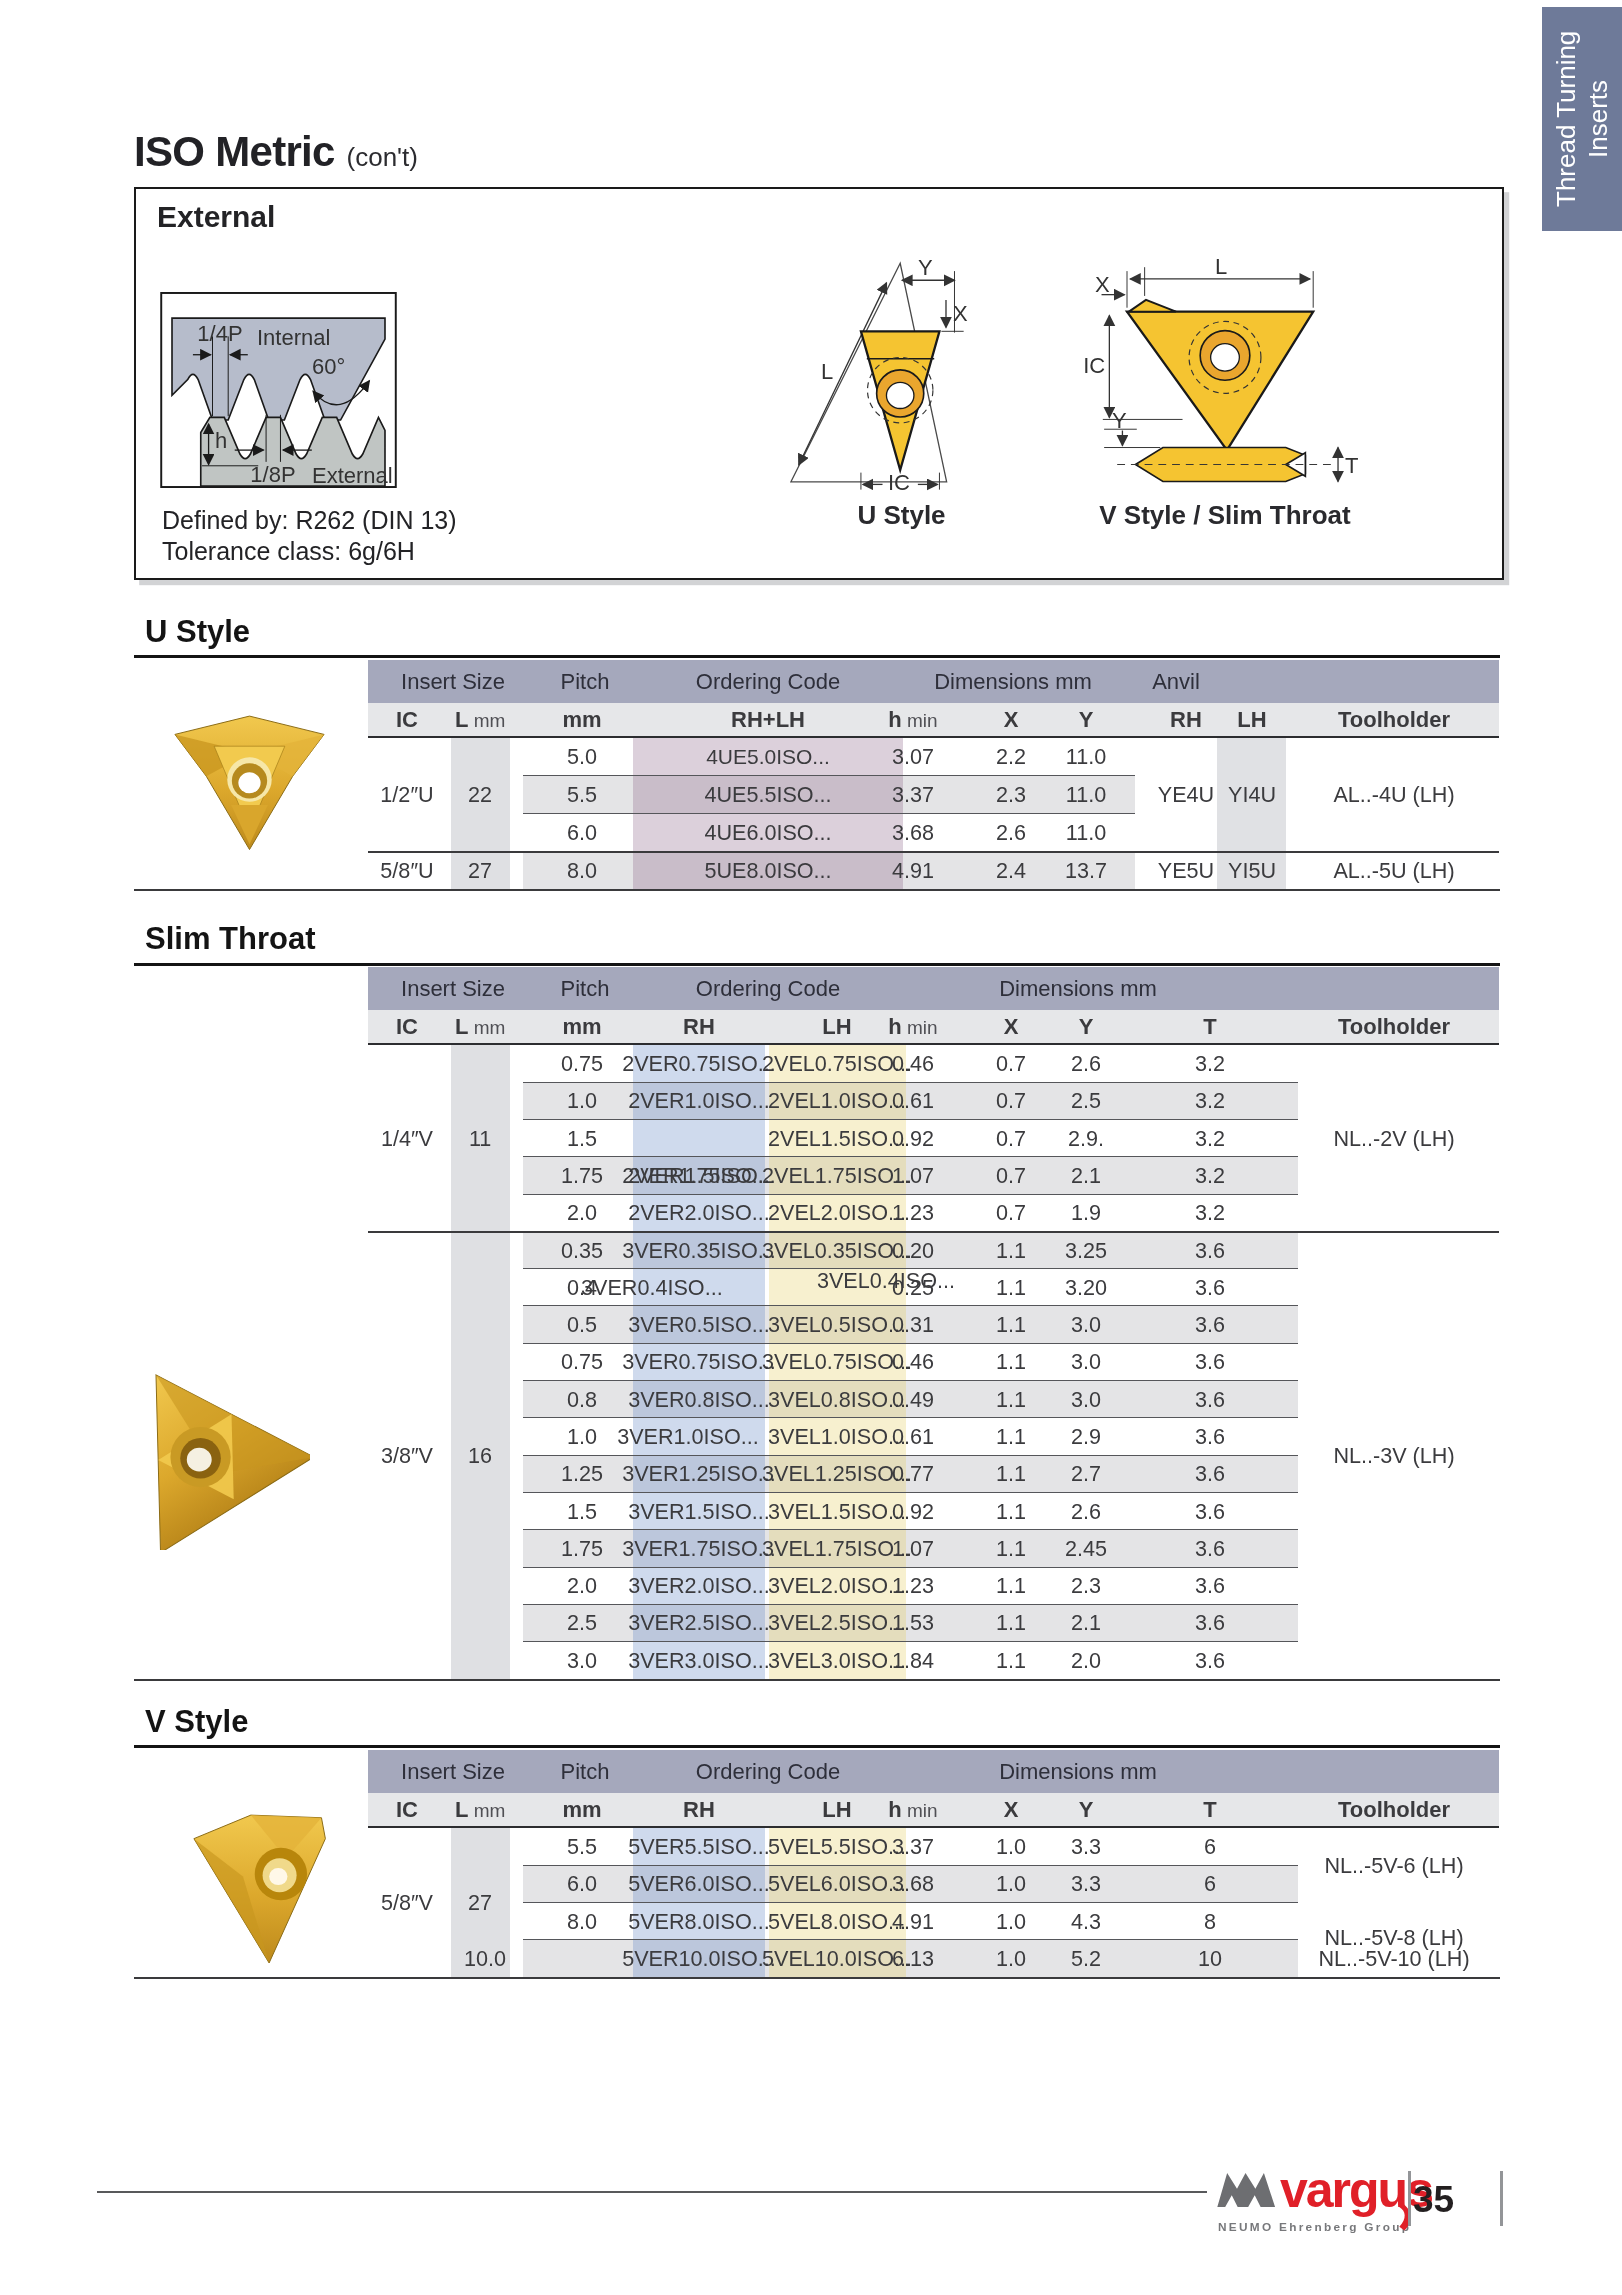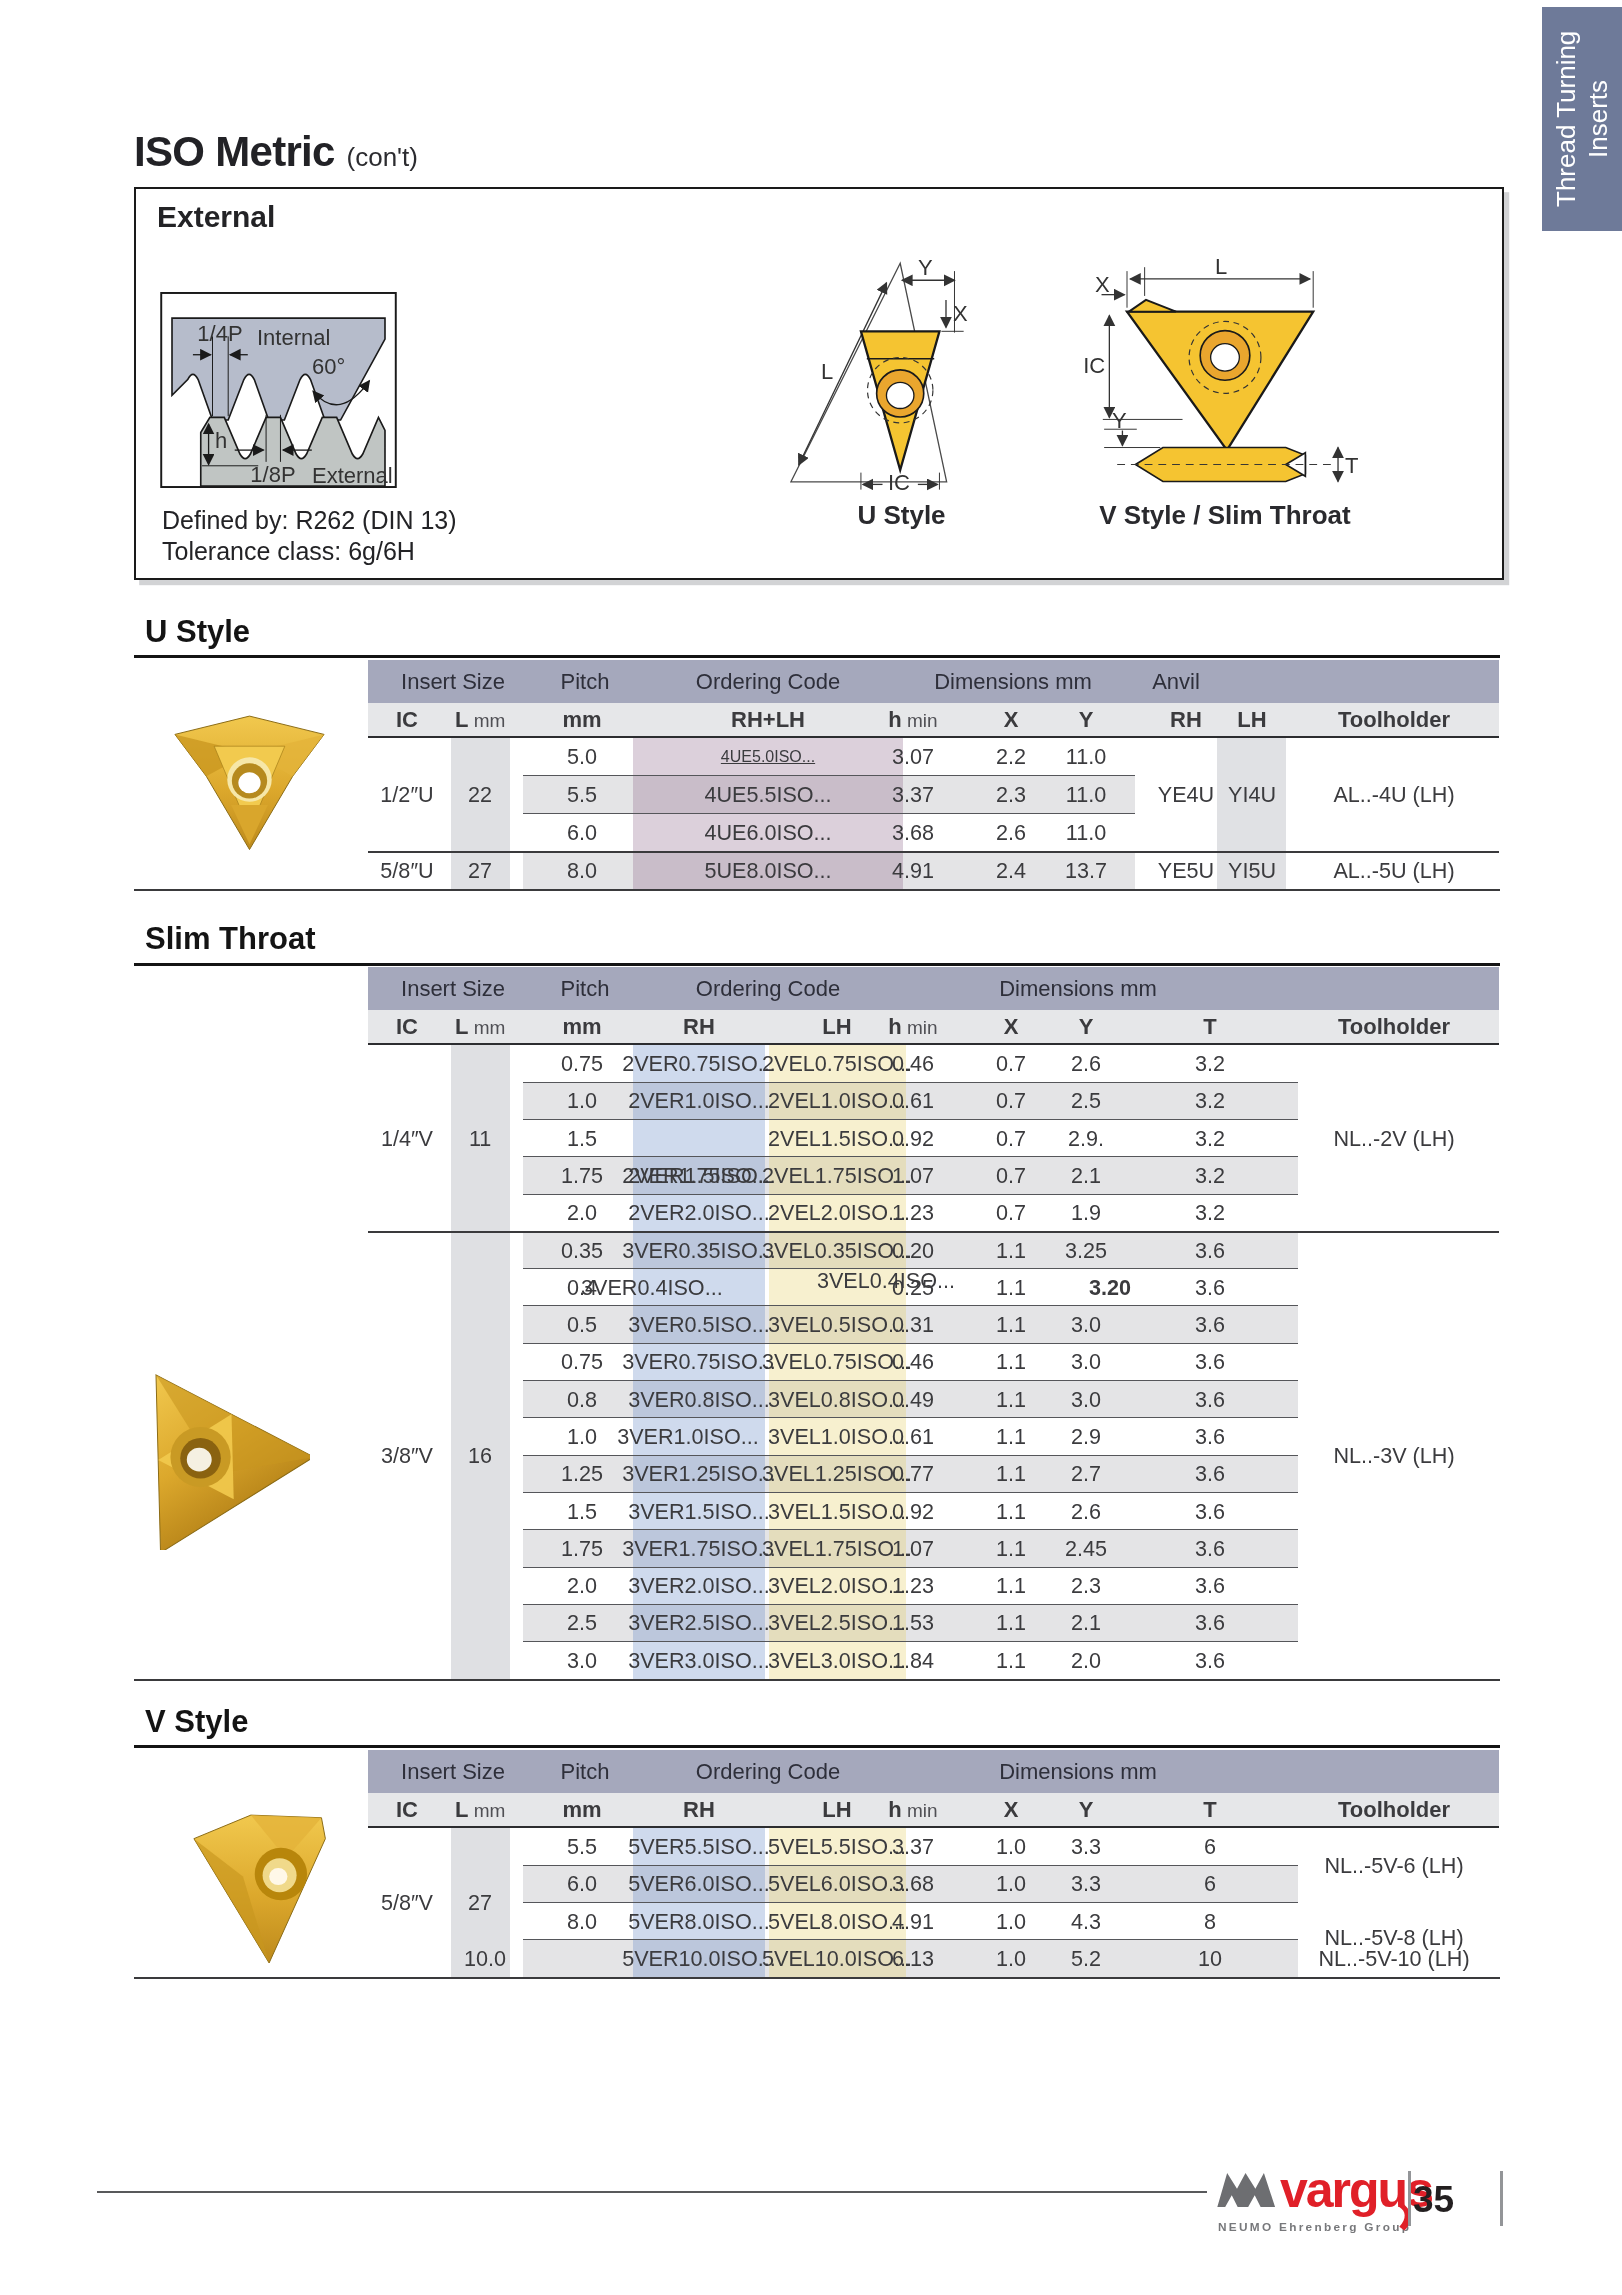--- a/index.html
+++ b/index.html
@@ -178,21 +178,21 @@
         <div style="position: absolute; left: 908px; top: -3.3px; width: 236px; height: 39px; line-height: 39px; text-align: center; font-size: 22px; color: rgb(59, 59, 62); white-space: nowrap;"><span style="font-weight: bold;">Toolholder</span></div>
       </div>
       <div style="position: absolute; left: 0px; top: 78px; width: 1131px; height: 152px;">
         <div style="position: absolute; left: 155px; top: 38px; width: 612px; height: 38px; background: rgb(228, 228, 230);"></div>
         <div style="position: absolute; left: 155px; top: 114px; width: 612px; height: 38px; background: rgb(228, 228, 230);"></div>
         <div style="position: absolute; left: 83px; top: 0px; width: 59px; height: 152px; background: rgb(223, 224, 227);"></div>
         <div style="position: absolute; left: 265px; top: 0px; width: 270px; height: 152px; background: rgba(140, 100, 135, 0.3);"></div>
         <div style="position: absolute; left: 849px; top: 0px; width: 69px; height: 152px; background: rgb(224, 225, 228);"></div>
         <div style="position: absolute; left: 155px; top: 37px; width: 612px; height: 1.3px; background: rgb(85, 86, 90);"></div>
         <div style="position: absolute; left: 96px; top: -0.7px; width: 236px; height: 39px; line-height: 39px; text-align: center; font-size: 21.6px; color: rgb(59, 59, 62); white-space: nowrap;"><span>5.0</span></div>
-        <div style="position: absolute; left: 282px; top: -0.7px; width: 236px; height: 29px; line-height: 39px; text-align: center; font-size: 16px; color: rgb(59, 59, 62); white-space: nowrap; text-decoration: underline;"><span>4UE5.0ISO...</span></div>
+        <div style="position: absolute; left: 282px; top: -0.7px; width: 236px; height: 29px; line-height: 39px; text-align: center; font-size: 21px; color: rgb(59, 59, 62); white-space: nowrap;"><span>4UE5.0ISO...</span></div>
         <div style="position: absolute; left: 427px; top: -0.7px; width: 236px; height: 39px; line-height: 39px; text-align: center; font-size: 21.6px; color: rgb(59, 59, 62); white-space: nowrap;"><span>3.07</span></div>
         <div style="position: absolute; left: 525px; top: -0.7px; width: 236px; height: 39px; line-height: 39px; text-align: center; font-size: 21.6px; color: rgb(59, 59, 62); white-space: nowrap;"><span>2.2</span></div>
         <div style="position: absolute; left: 600px; top: -0.7px; width: 236px; height: 39px; line-height: 39px; text-align: center; font-size: 21.6px; color: rgb(59, 59, 62); white-space: nowrap;"><span>11.0</span></div>
         <div style="position: absolute; left: 155px; top: 75px; width: 612px; height: 1.3px; background: rgb(85, 86, 90);"></div>
         <div style="position: absolute; left: 96px; top: 37px; width: 236px; height: 39px; line-height: 39px; text-align: center; font-size: 21.6px; color: rgb(59, 59, 62); white-space: nowrap;"><span>5.5</span></div>
         <div style="position: absolute; left: 282px; top: 37px; width: 236px; height: 39px; line-height: 39px; text-align: center; font-size: 21.6px; color: rgb(59, 59, 62); white-space: nowrap;"><span>4UE5.5ISO...</span></div>
         <div style="position: absolute; left: 427px; top: 37px; width: 236px; height: 39px; line-height: 39px; text-align: center; font-size: 21.6px; color: rgb(59, 59, 62); white-space: nowrap;"><span>3.37</span></div>
         <div style="position: absolute; left: 525px; top: 37px; width: 236px; height: 39px; line-height: 39px; text-align: center; font-size: 21.6px; color: rgb(59, 59, 62); white-space: nowrap;"><span>2.3</span></div>
         <div style="position: absolute; left: 600px; top: 37px; width: 236px; height: 39px; line-height: 39px; text-align: center; font-size: 21.6px; color: rgb(59, 59, 62); white-space: nowrap;"><span>11.0</span></div>
         <div style="position: absolute; left: 0px; top: 113px; width: 1131px; height: 2px; background: rgb(58, 58, 60);"></div>
@@ -321,21 +321,21 @@
         <div style="position: absolute; left: 427px; top: 186px; width: 236px; height: 39px; line-height: 39px; text-align: center; font-size: 21.6px; color: rgb(59, 59, 62); white-space: nowrap;"><span>0.20</span></div>
         <div style="position: absolute; left: 525px; top: 186px; width: 236px; height: 39px; line-height: 39px; text-align: center; font-size: 21.6px; color: rgb(59, 59, 62); white-space: nowrap;"><span>1.1</span></div>
         <div style="position: absolute; left: 600px; top: 186px; width: 236px; height: 39px; line-height: 39px; text-align: center; font-size: 21.6px; color: rgb(59, 59, 62); white-space: nowrap;"><span>3.25</span></div>
         <div style="position: absolute; left: 724px; top: 186px; width: 236px; height: 39px; line-height: 39px; text-align: center; font-size: 21.6px; color: rgb(59, 59, 62); white-space: nowrap;"><span>3.6</span></div>
         <div style="position: absolute; left: 155px; top: 260px; width: 775px; height: 1.3px; background: rgb(85, 86, 90);"></div>
         <div style="position: absolute; left: 96px; top: 223px; width: 236px; height: 39px; line-height: 39px; text-align: center; font-size: 21.6px; color: rgb(59, 59, 62); white-space: nowrap;"><span>0.4</span></div>
         <div style="position: absolute; left: 213px; top: 223px; width: 236px; height: 39px; line-height: 39px; text-align: left; font-size: 21.6px; color: rgb(59, 59, 62); white-space: nowrap;"><span>3VER0.4ISO...</span></div>
         <div style="position: absolute; left: 351px; top: 216px; width: 236px; height: 39px; line-height: 39px; text-align: right; font-size: 21.6px; color: rgb(59, 59, 62); white-space: nowrap;"><span>3VEL0.4ISO...</span></div>
         <div style="position: absolute; left: 427px; top: 223px; width: 236px; height: 39px; line-height: 39px; text-align: center; font-size: 21.6px; color: rgb(59, 59, 62); white-space: nowrap;"><span>0.25</span></div>
         <div style="position: absolute; left: 525px; top: 223px; width: 236px; height: 39px; line-height: 39px; text-align: center; font-size: 21.6px; color: rgb(59, 59, 62); white-space: nowrap;"><span>1.1</span></div>
-        <div style="position: absolute; left: 624px; top: 223px; width: 236px; height: 39px; line-height: 39px; text-align: center; font-size: 21.6px; color: rgb(59, 59, 62); white-space: nowrap; font-weight: bold;"><span>3.20</span></div>
+        <div style="position: absolute; left: 600px; top: 223px; width: 236px; height: 39px; line-height: 39px; text-align: center; font-size: 21.6px; color: rgb(59, 59, 62); white-space: nowrap;"><span>3.20</span></div>
         <div style="position: absolute; left: 724px; top: 223px; width: 236px; height: 39px; line-height: 39px; text-align: center; font-size: 21.6px; color: rgb(59, 59, 62); white-space: nowrap;"><span>3.6</span></div>
         <div style="position: absolute; left: 155px; top: 298px; width: 775px; height: 1.3px; background: rgb(85, 86, 90);"></div>
         <div style="position: absolute; left: 96px; top: 260px; width: 236px; height: 39px; line-height: 39px; text-align: center; font-size: 21.6px; color: rgb(59, 59, 62); white-space: nowrap;"><span>0.5</span></div>
         <div style="position: absolute; left: 213px; top: 260px; width: 236px; height: 39px; line-height: 39px; text-align: center; font-size: 21.6px; color: rgb(59, 59, 62); white-space: nowrap;"><span>3VER0.5ISO...</span></div>
         <div style="position: absolute; left: 351px; top: 260px; width: 236px; height: 39px; line-height: 39px; text-align: center; font-size: 21.6px; color: rgb(59, 59, 62); white-space: nowrap;"><span>3VEL0.5ISO...</span></div>
         <div style="position: absolute; left: 427px; top: 260px; width: 236px; height: 39px; line-height: 39px; text-align: center; font-size: 21.6px; color: rgb(59, 59, 62); white-space: nowrap;"><span>0.31</span></div>
         <div style="position: absolute; left: 525px; top: 260px; width: 236px; height: 39px; line-height: 39px; text-align: center; font-size: 21.6px; color: rgb(59, 59, 62); white-space: nowrap;"><span>1.1</span></div>
         <div style="position: absolute; left: 600px; top: 260px; width: 236px; height: 39px; line-height: 39px; text-align: center; font-size: 21.6px; color: rgb(59, 59, 62); white-space: nowrap;"><span>3.0</span></div>
         <div style="position: absolute; left: 724px; top: 260px; width: 236px; height: 39px; line-height: 39px; text-align: center; font-size: 21.6px; color: rgb(59, 59, 62); white-space: nowrap;"><span>3.6</span></div>
         <div style="position: absolute; left: 155px; top: 335px; width: 775px; height: 1.3px; background: rgb(85, 86, 90);"></div>

